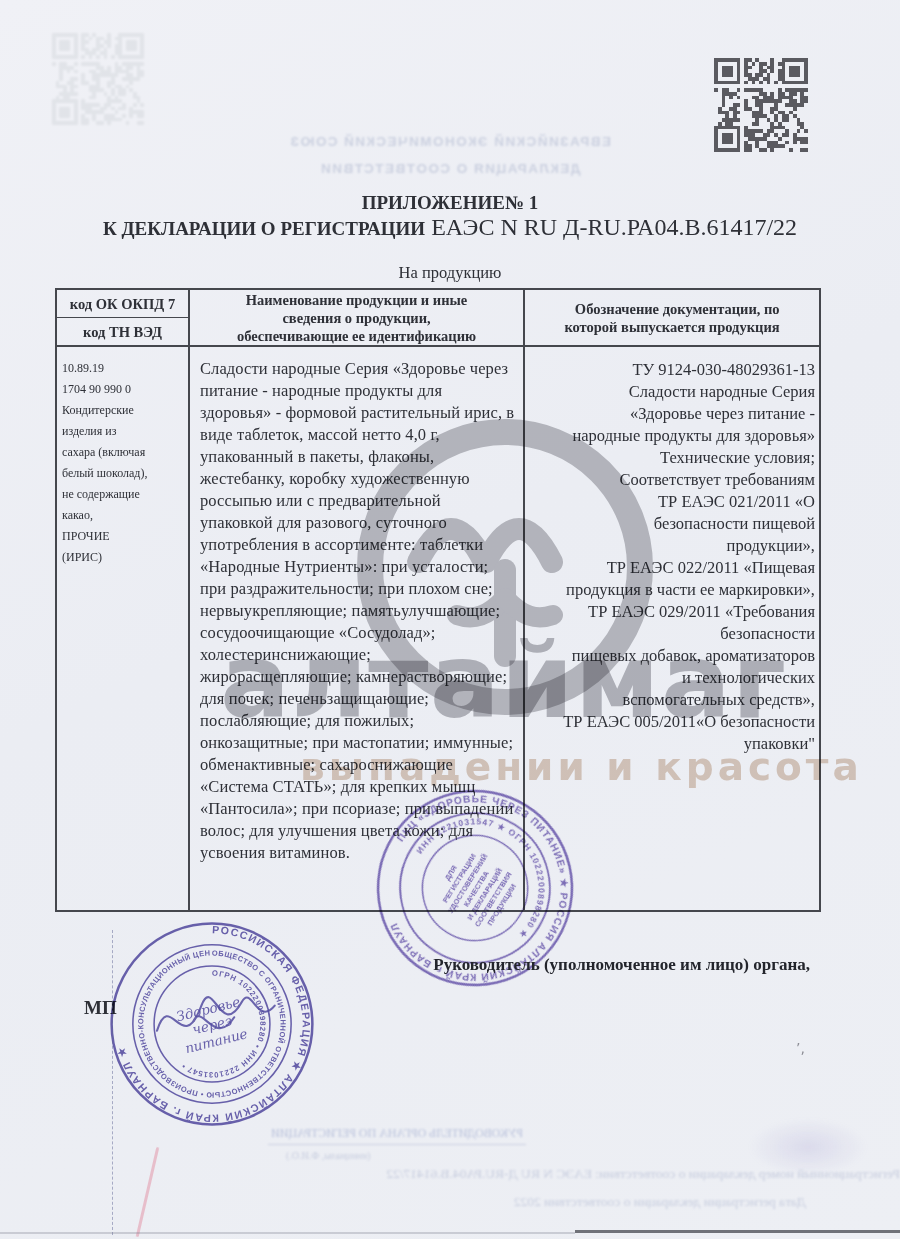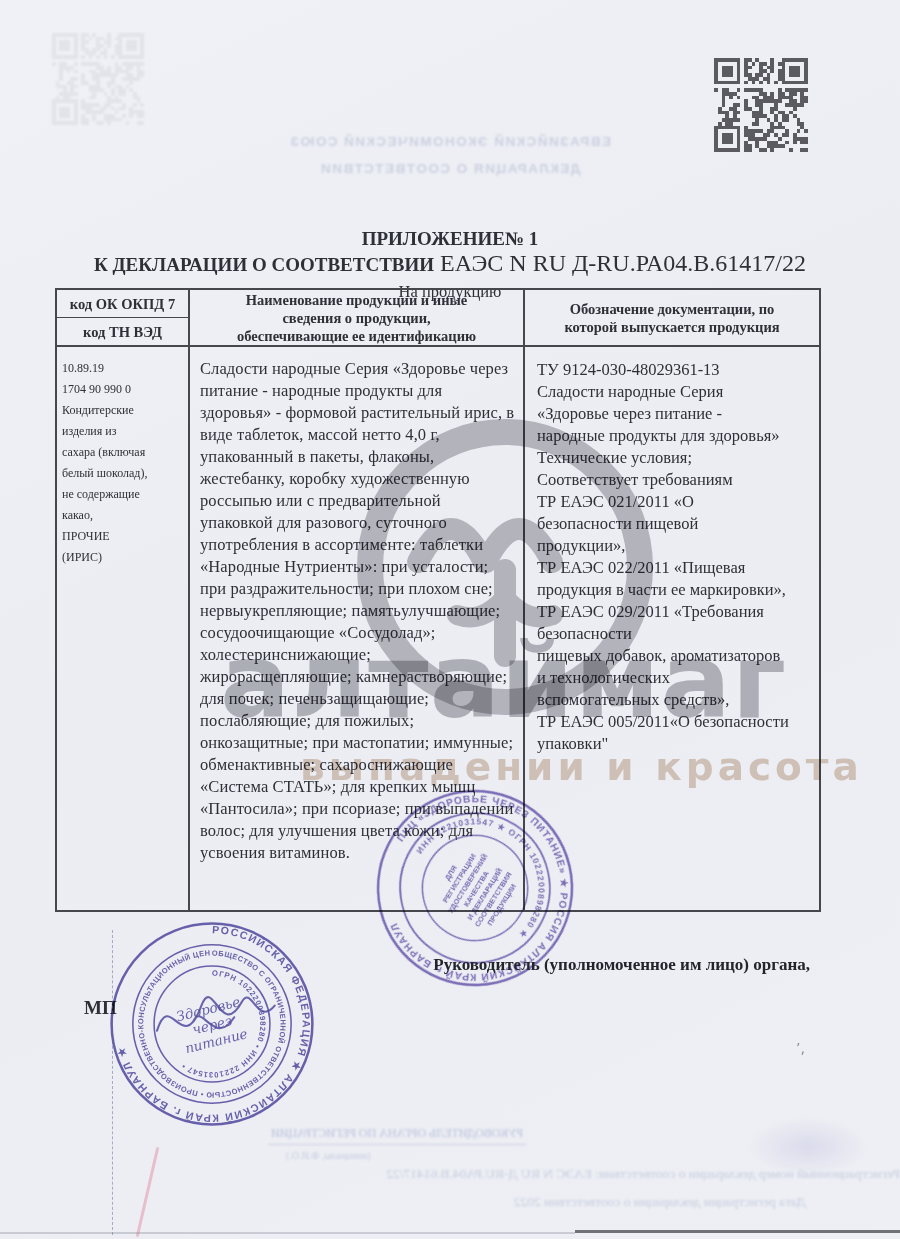--- a/index.html
+++ b/index.html
@@ -17,29 +17,29 @@
   .bleed-bottom{color:#a7b0cc;opacity:.55;font-family:"Liberation Serif",serif;}
   .bleed-underlined{top:1126px;left:268px;width:258px;text-align:center;font-size:12px;
     border-bottom:1.5px solid rgba(120,132,180,.55);padding-bottom:3px;color:#8c9ac6;}
   .bleed-caption{top:1150px;left:286px;font-size:10px;}
   .bleed-l1{top:1166px;left:128px;width:772px;font-size:13.5px;}
   .bleed-l2{top:1194px;left:186px;width:620px;font-size:13.5px;}
   .bleed-smudge{top:1118px;left:748px;width:120px;height:58px;border-radius:50%;
     background:radial-gradient(ellipse,rgba(140,130,200,.18),rgba(140,130,200,0) 70%);filter:blur(2px);}
   
   .title{top:191px;left:0;width:100%;text-align:center;line-height:24px;}
-  .title .t1{font-size:19px;font-weight:700;margin-top:36px;}
+  .title .t1{font-size:19px;font-weight:700;}
   .title .t2b{font-size:19px;font-weight:700;}
   .title .t2n{font-size:24px;font-weight:400;}
-  .title .t3{font-size:16.5px;font-weight:400;margin-top:2px;}
+  .title .t3{font-size:16.5px;font-weight:400;margin-top:19px;}
   
   .tbl{top:288px;left:55px;width:762px;display:grid;grid-template-columns:133px 335px 294px;
     grid-template-rows:57px 563px;border:2px solid #45474d;background:transparent;}
   .cell{border-right:2px solid #45474d;border-bottom:0;box-sizing:border-box;overflow:hidden;}
-  .cell.last{border-right:0;}
+  .cell.last{border-right:0;text-align:right;}
   .hcell{border-bottom:2px solid #45474d;display:flex;align-items:center;justify-content:center;
     text-align:center;font-weight:700;font-size:14.5px;line-height:18px;}
   .h-codes{flex-direction:column;align-items:stretch;padding:0;}
   .h-codes .sub{flex:1;display:flex;align-items:center;justify-content:center;}
   .h-codes .sub.first{border-bottom:1.5px solid #45474d;}
   .b-codes{padding:11px 3px 9px 5px;font-size:12px;line-height:21px;}
   .b-product{padding:11px 8px 8px 10px;font-size:16.5px;line-height:22px;letter-spacing:.1px;}
   .b-docs{padding:12px 4px 0 12px;font-size:16.5px;line-height:22px;}
   
   .wm{pointer-events:none;mix-blend-mode:multiply;}
@@ -710,21 +710,21 @@
   </svg>
 
   <div class="abs bleed-top mirror">
     <div>ЕВРАЗИЙСКИЙ ЭКОНОМИЧЕСКИЙ СОЮЗ</div>
     <div>ДЕКЛАРАЦИЯ О СООТВЕТСТВИИ</div>
   </div>
 
   <div class="abs title">
     <div class="t1">ПРИЛОЖЕНИЕ№ 1</div>
     <div>
-      <span class="t2b">К ДЕКЛАРАЦИИ О СООТВЕТСТВИИ</span><span class="t2n"> ЕАЭС N RU Д-RU.РА04.В.61417/22</span>
+      <span class="t2b">К ДЕКЛАРАЦИИ О РЕГИСТРАЦИИ</span><span class="t2n"> ЕАЭС N RU Д-RU.РА04.В.61417/22</span>
     </div>
     <div class="t3">На продукцию</div>
   </div>
 
   <div class="abs tbl">
     <div class="cell hcell h-codes">
       <div class="sub first">код ОК ОКПД 7</div>
       <div class="sub">код ТН ВЭД</div>
     </div>
     <div class="cell hcell pre">Наименование продукции и иные

